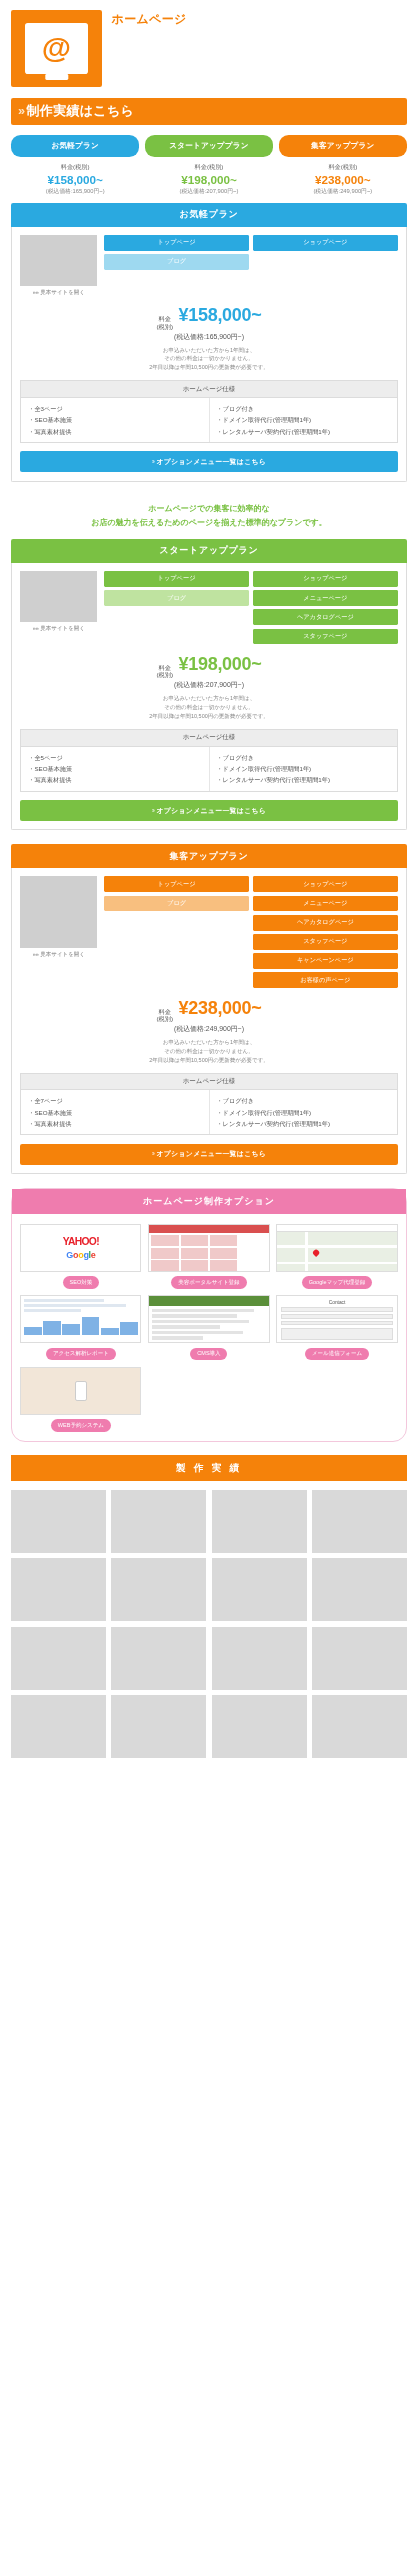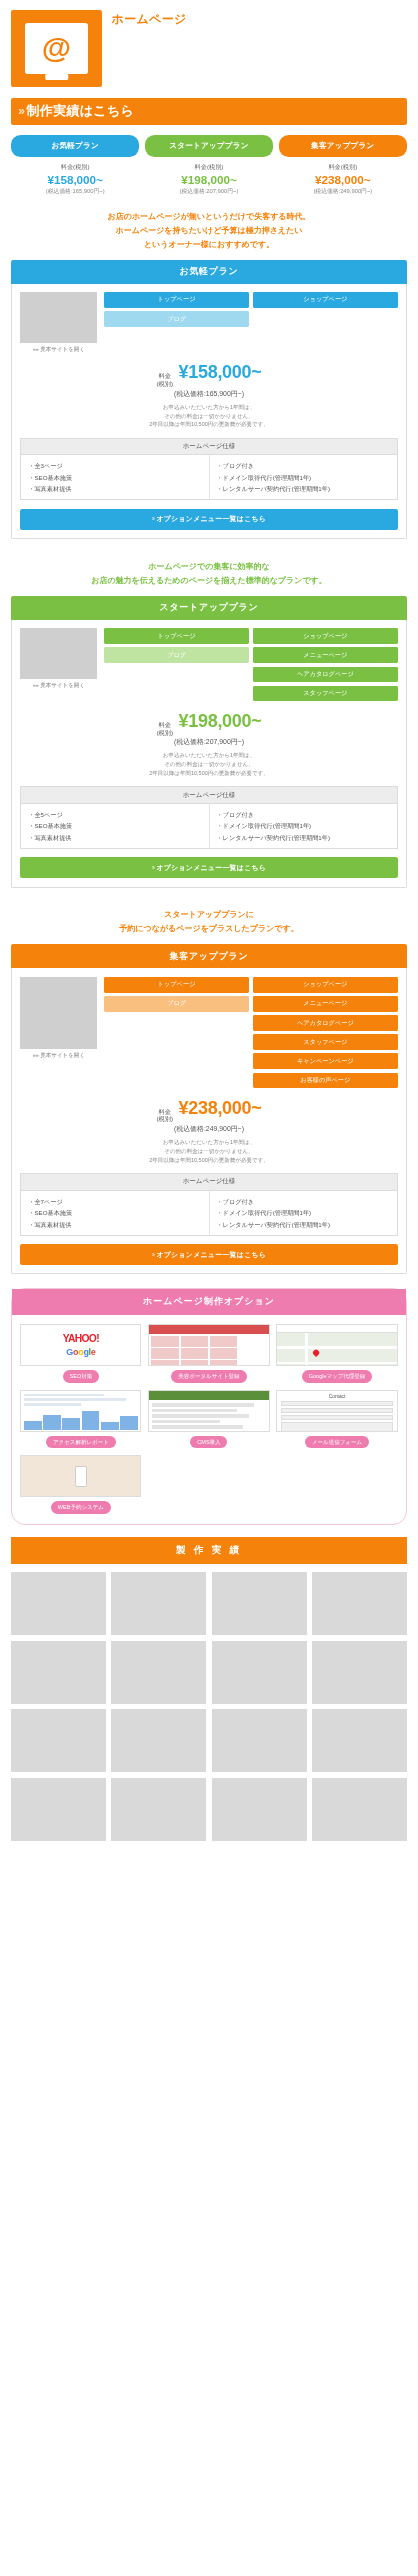--- a/index.html
+++ b/index.html
@@ -122,21 +122,21 @@
   .ob-orange { background:#f5820a; }
 
   
   .opt-section { margin: 4.1px 11px 12.4px 11px; border:0.7px solid #f3c7dc; border-radius:14px; padding:0 0 9.6px 0; }
   .opt-title {
     background:#ef7cae; color:#fff; text-align:center; font-size:9px; font-weight:bold;
     padding:6.2px 0; letter-spacing:1px;
   }
   .opt-grid { display:flex; flex-wrap:wrap; gap:6.9px; padding:9.6px 8.3px 0 8.3px; }
   .opt-item { width: calc((100% - 13.8px)/3); text-align:center; }
-  .opt-thumb { width:100%; height:42px; background:#e8e8e8; border:0.7px solid #ddd; overflow:hidden; position:relative; }
+  .opt-thumb { width:100%; height:48px; background:#e8e8e8; border:0.7px solid #ddd; overflow:hidden; position:relative; }
   .opt-cap {
     margin-top:4.1px; display:inline-block; background:#ef7cae; color:#fff; font-size:5.5px;
     padding:2.8px 6.9px; border-radius:6.9px;
   }
   
   .scr-yahoo { background:#fff; display:flex; flex-direction:column; align-items:center; justify-content:center; gap:2.8px;}
   .scr-yahoo .y1 { color:#e8202a; font-weight:bold; font-size:10.3px; letter-spacing:-0.7px;}
   .scr-yahoo .y2 { font-size:9px; letter-spacing:-0.3px; }
   .scr-yahoo .y2 b:nth-child(1){color:#4285f4;} .scr-yahoo .y2 b:nth-child(2){color:#ea4335;}
   .scr-yahoo .y2 b:nth-child(3){color:#fbbc05;} .scr-yahoo .y2 b:nth-child(4){color:#4285f4;}
@@ -211,23 +211,20 @@
     <div class="ps-col">
       <div class="ps-head orange">集客アッププラン</div>
       <div class="ps-body">
         <div class="ps-label">料金(税別)</div>
         <div class="ps-price orange">¥238,000~</div>
         <div class="ps-tax">(税込価格:249,900円~)</div>
       </div>
     </div>
   </div>
 
-  <div class="lead" style="white-space:pre-line">お店のホームページが無いというだけで失客する時代。
-ホームページを持ちたいけど予算は極力押さえたい
-というオーナー様におすすめです。</div>
   <div class="plan">
     <div class="plan-title pt-blue">お気軽プラン</div>
     <div class="plan-inner">
       <div class="sitemap">
         <div class="thumb">
           <div class="thumb-img"></div>
           <div class="thumb-cap">»» 見本サイトを開く</div>
         </div>
         <div class="nodes">
           <div class="nodes-left">
@@ -319,22 +316,20 @@
             <div>・レンタルサーバ契約代行(管理期間1年)</div>
           </div>
         </div>
       </div>
       <div class="opt-btn ob-green">
         <span class="chev">››</span><span>オプションメニュー一覧はこちら</span>
       </div>
     </div>
   </div>
 
-  <div class="lead orange-lead" style="white-space:pre-line">スタートアッププランに
-予約につながるページをプラスしたプランです。</div>
   <div class="plan">
     <div class="plan-title pt-orange">集客アッププラン</div>
     <div class="plan-inner">
       <div class="sitemap">
         <div class="thumb">
           <div class="thumb-img" style="height:72px"></div>
           <div class="thumb-cap">»» 見本サイトを開く</div>
         </div>
         <div class="nodes">
           <div class="nodes-left">

